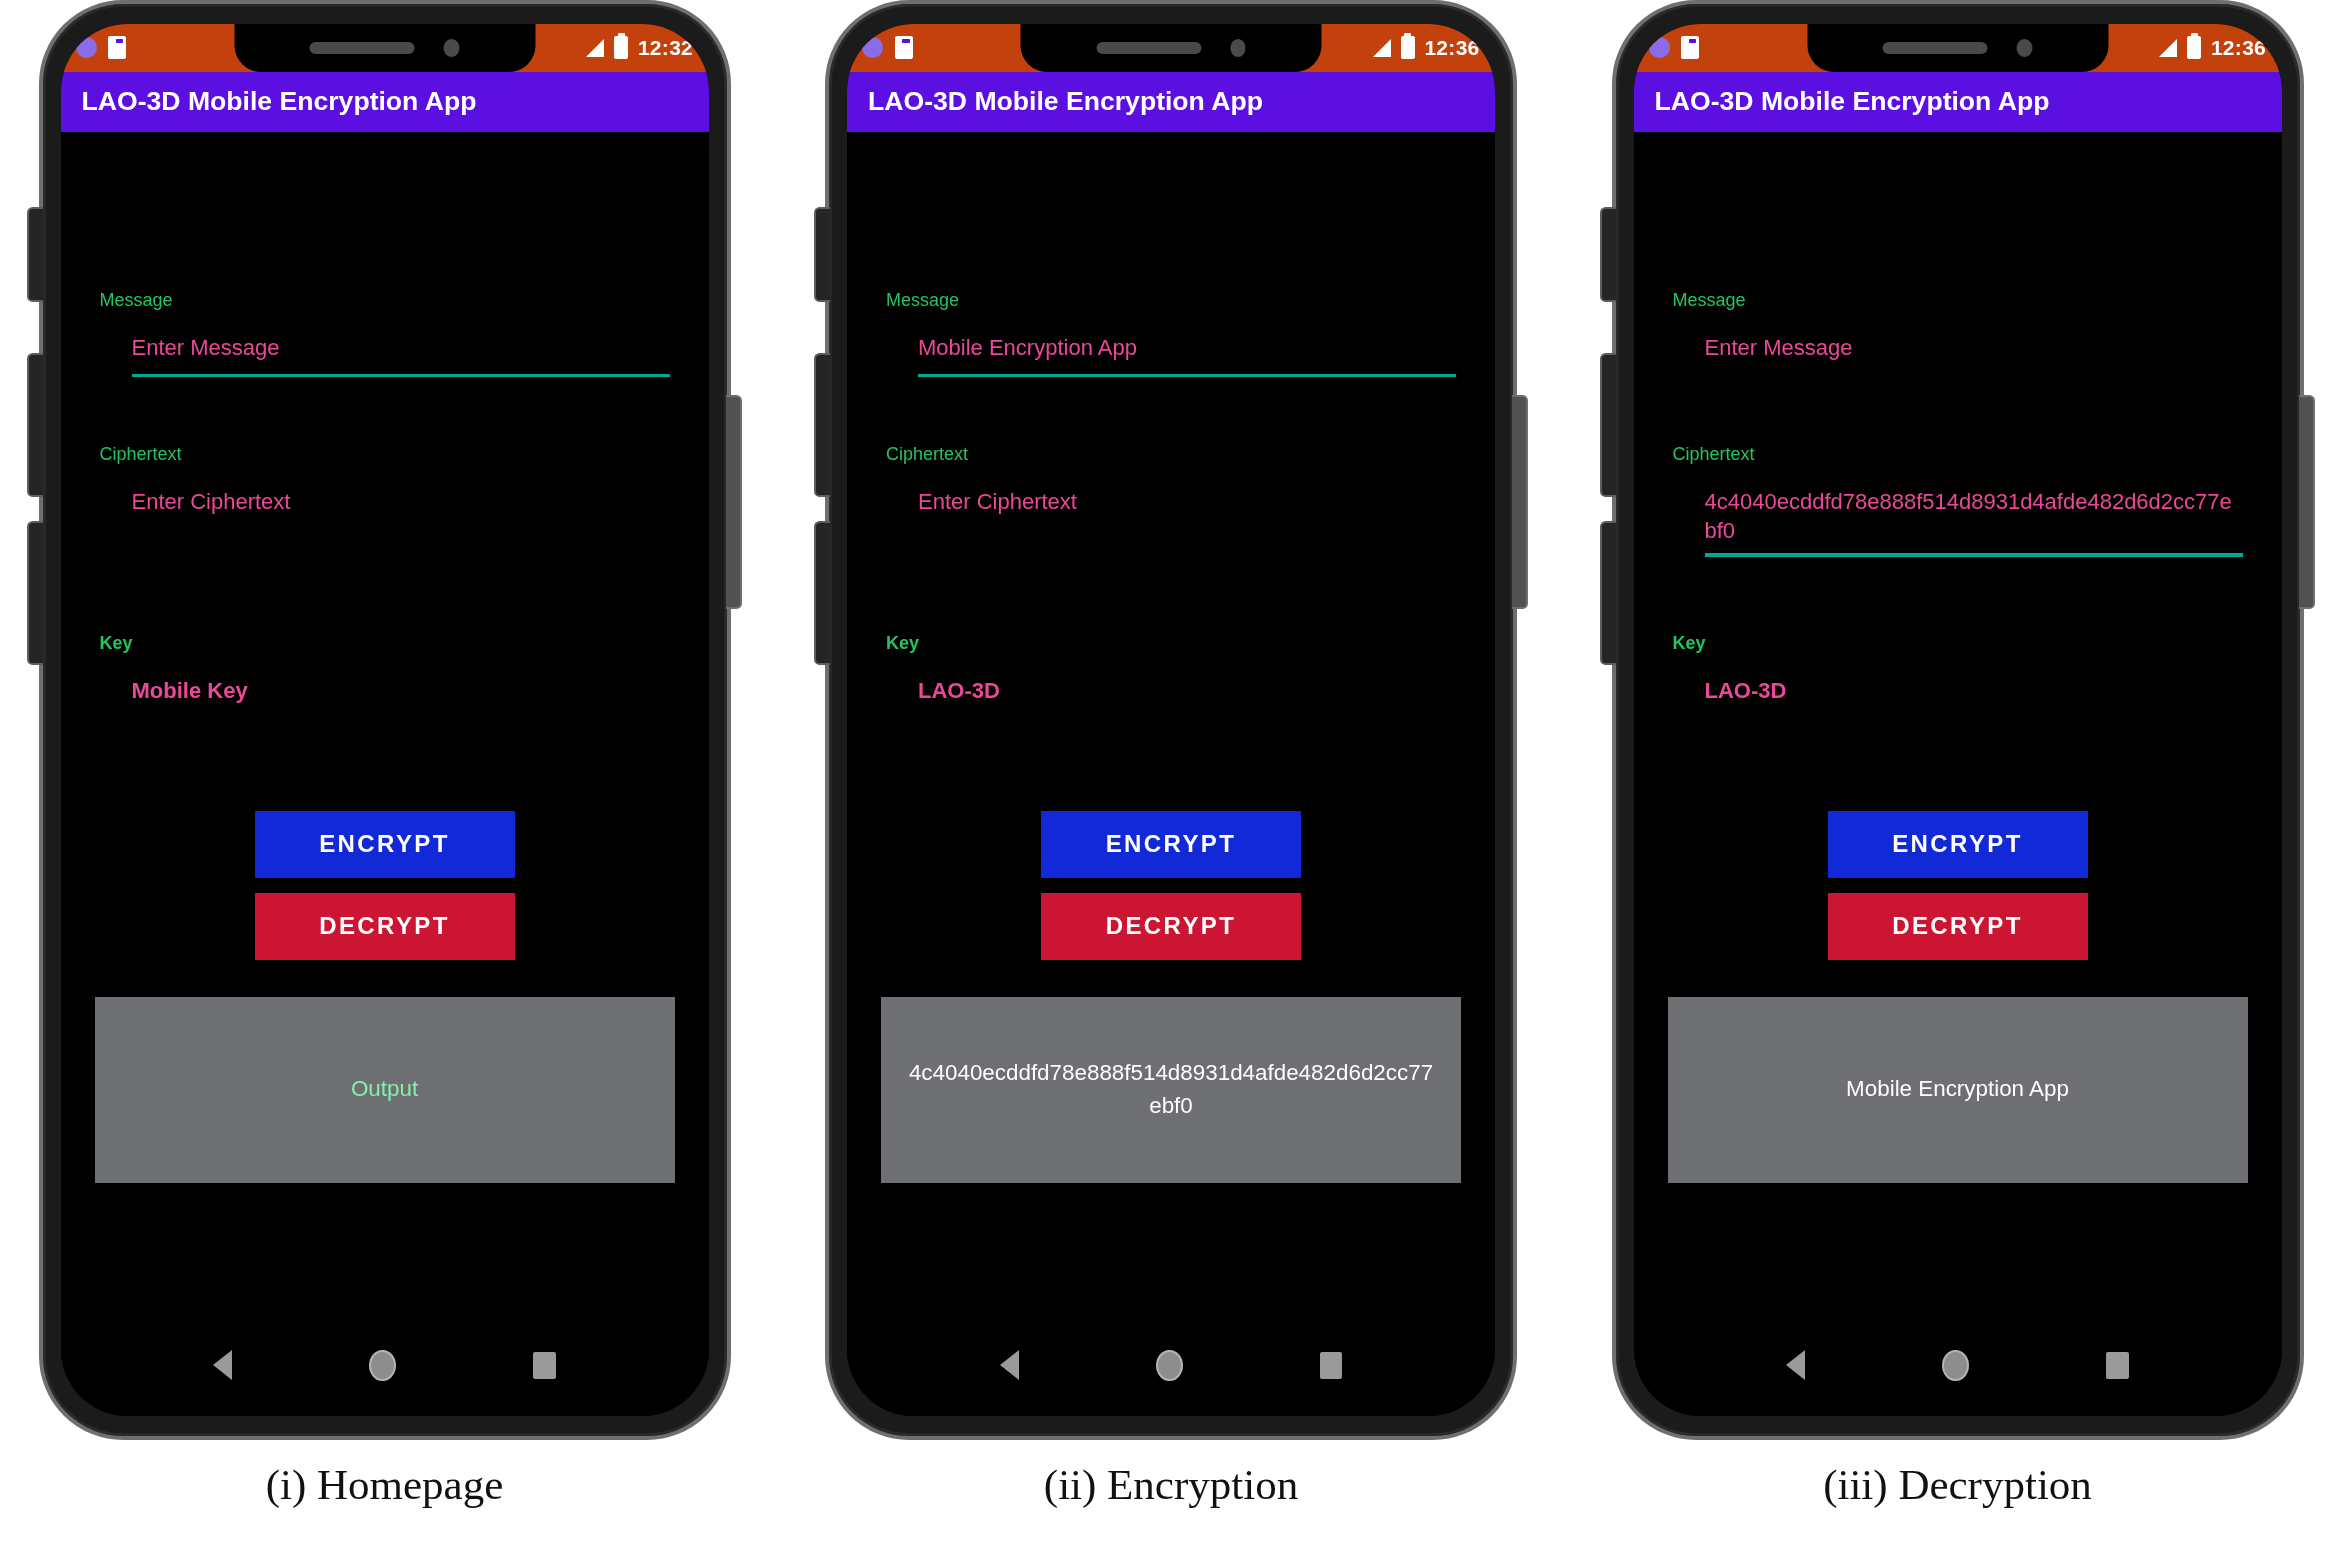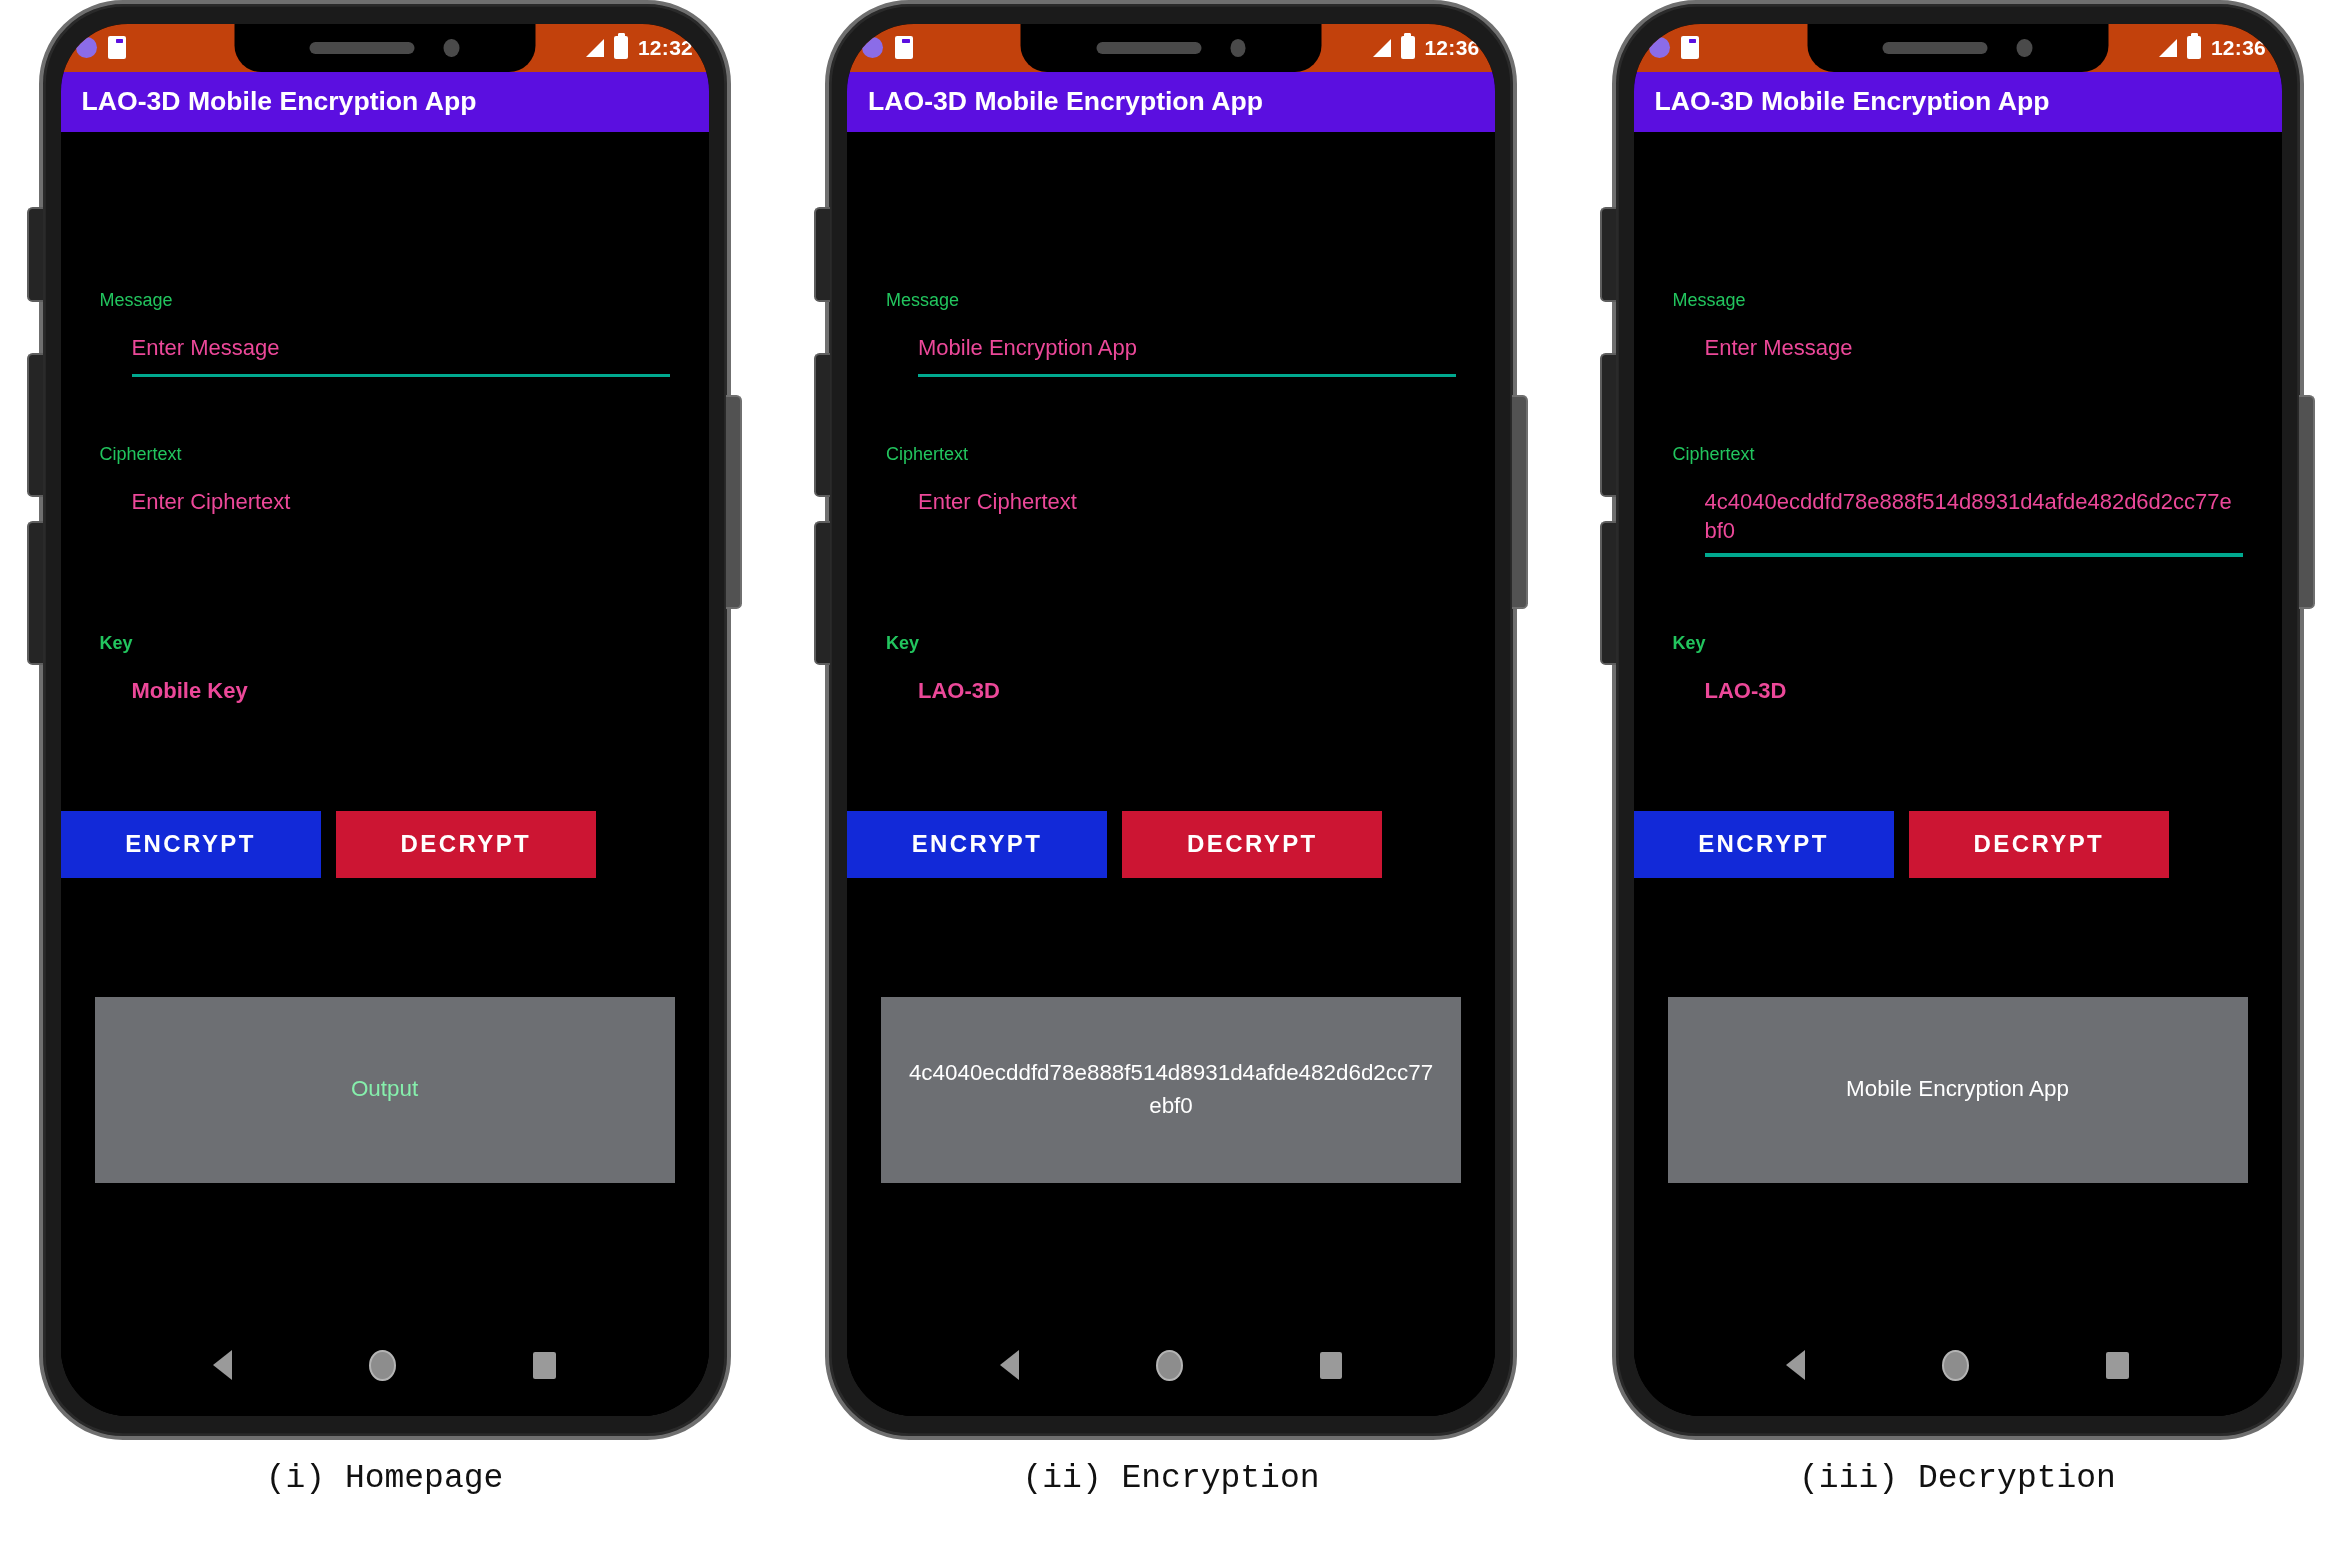--- a/index.html
+++ b/index.html
@@ -230,21 +230,22 @@
     margin-top: 7px;
     margin-left: 0;
   }
   .field-underline.hidden { visibility: hidden; }
 
   .buttons {
     position: absolute;
     left: 0; right: 0;
     top: 679px;
     display: flex;
-    align-items: flex-start;
+    flex-direction: column;
+    align-items: center;
     gap: 15.4px;
   }
   .app-btn {
     width: 260px;
     height: 67px;
     border: none;
     color: #ffffff;
     font-family: "Liberation Sans", sans-serif;
     font-size: 24px;
     font-weight: bold;
@@ -302,22 +303,22 @@
     box-sizing: border-box;
   }
   .nav-recents {
     width: 22.4px; height: 26.6px;
     background: #9a9a9a;
     border-radius: 2.1px;
   }
 
   .caption {
     margin-top: 19.6px;
-    font-family: Liberation Mono, monospace;
-    font-size: 33px;
+    font-family: Liberation Serif, serif;
+    font-size: 43px;
     color: #111111;
     text-align: center;
     white-space: nowrap;
   }
 </style>
 </head>
 <body>
 
 <div class="figure">
 

